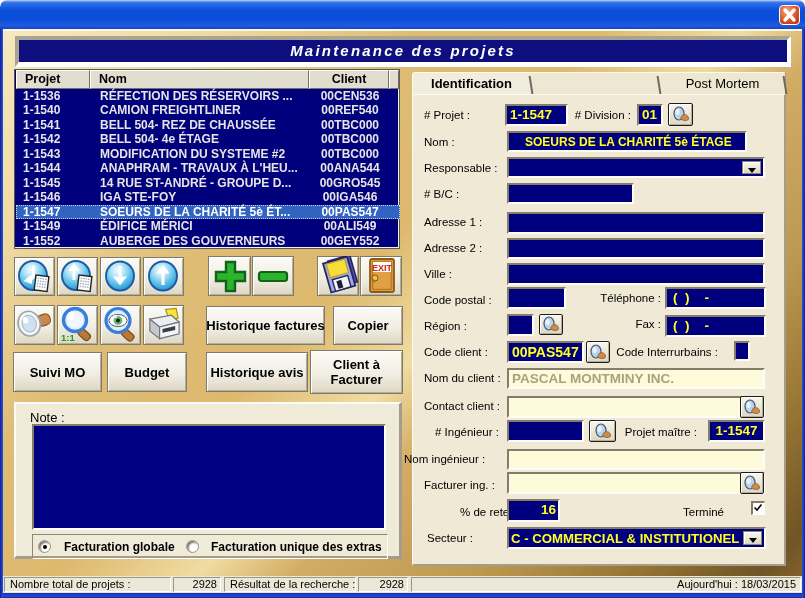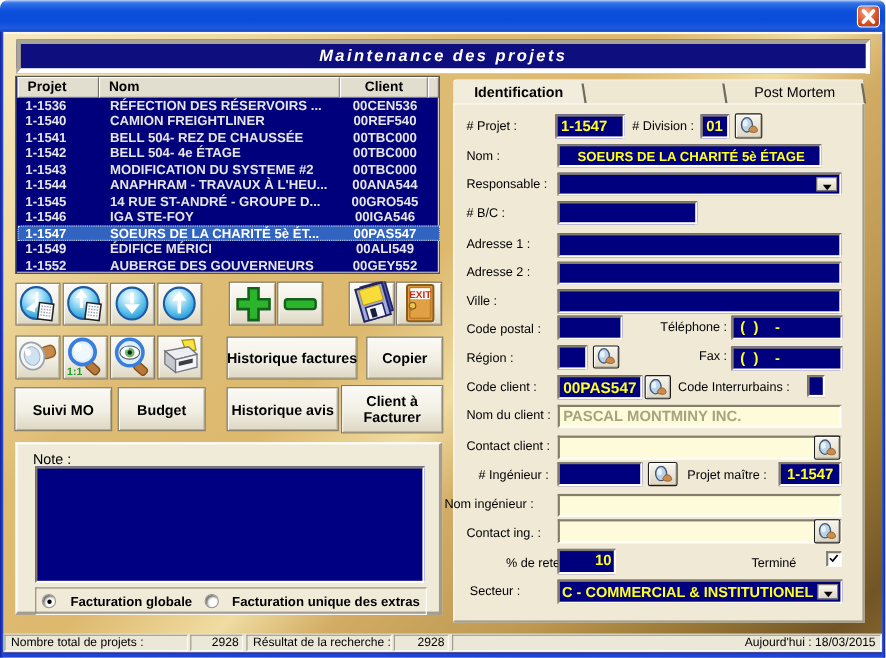--- a/index.html
+++ b/index.html
@@ -427,32 +427,32 @@
         <ellipse cx="5.6" cy="6" rx="2.2" ry="3" fill="#e8f2fa"></ellipse>
         <path d="M10.5 9 q5 -1.5 6 3 q.5 2.5 -3.5 2.5 q-4 0 -4.5 -2.5 Z" fill="#cc8c50" stroke="#8a5c28" stroke-width=".8"></path>
       </svg>
     </div>
   <div class="flabel" style="right:108px; top:426px;">Projet maître :</div>
   <div class="nfield" style="left:708px; top:420px; width:57px; height:22px; text-align:center;">1-1547</div>
 
   <div class="flabel" style="left:404px; top:453px;">Nom ingénieur :</div>
   <div class="yfield" style="left:507px; top:449px; width:258px; height:21px;"></div>
 
-  <div class="flabel" style="left:424px; top:479px;">Contact ing. :</div>
+  <div class="flabel" style="left:424px; top:479px;">Facturer ing. :</div>
   <div class="yfield" style="left:507px; top:472px; width:258px; height:22px;"></div>
   <div class="mgbtn" style="left:740px; top:472px; width:24px; height:22px;">
       <svg width="18" height="17" viewBox="0 0 18 17">
         <ellipse cx="7" cy="7.5" rx="5" ry="6.5" fill="#b8d4ec" stroke="#46566e" stroke-width="1.2"></ellipse>
         <ellipse cx="5.6" cy="6" rx="2.2" ry="3" fill="#e8f2fa"></ellipse>
         <path d="M10.5 9 q5 -1.5 6 3 q.5 2.5 -3.5 2.5 q-4 0 -4.5 -2.5 Z" fill="#cc8c50" stroke="#8a5c28" stroke-width=".8"></path>
       </svg>
     </div>
 
   <div class="flabel" style="left:424px; top:506px;margin-left:36px;">% de retenue :</div>
-  <div class="nfield" style="left:507px; top:499px; width:53px; height:23px; text-align:right; padding-right:2px;">10</div>
+  <div class="nfield" style="left:507px; top:499px; width:53px; height:23px; text-align:right; padding-right:2px;">16</div>
   <div class="flabel" style="right:81px; top:506px;">Terminé</div>
   <div style="position:absolute; left:751px; top:501px; width:14px; height:14px; background:#fff; border-top:2px solid #837d6a; border-left:2px solid #837d6a; border-bottom:1px solid #fff; border-right:1px solid #fff;">
       <svg style="display:block" width="10" height="10" viewBox="0 0 10 10">
         <path d="M1.5 4.5 L4 7 L8.5 1.5" fill="none" stroke="#000" stroke-width="1.6"></path>
       </svg>
     </div>
 
   <div class="flabel" style="left:427px; top:532px;">Secteur :</div>
   <div class="nfield" style="left:507px; top:527px; width:259px; height:22px; padding-left:2px; line-height:19px; font-size:13.2px;">C - COMMERCIAL &amp; INSTITUTIONEL<div class="combo-btn"></div></div>
 

